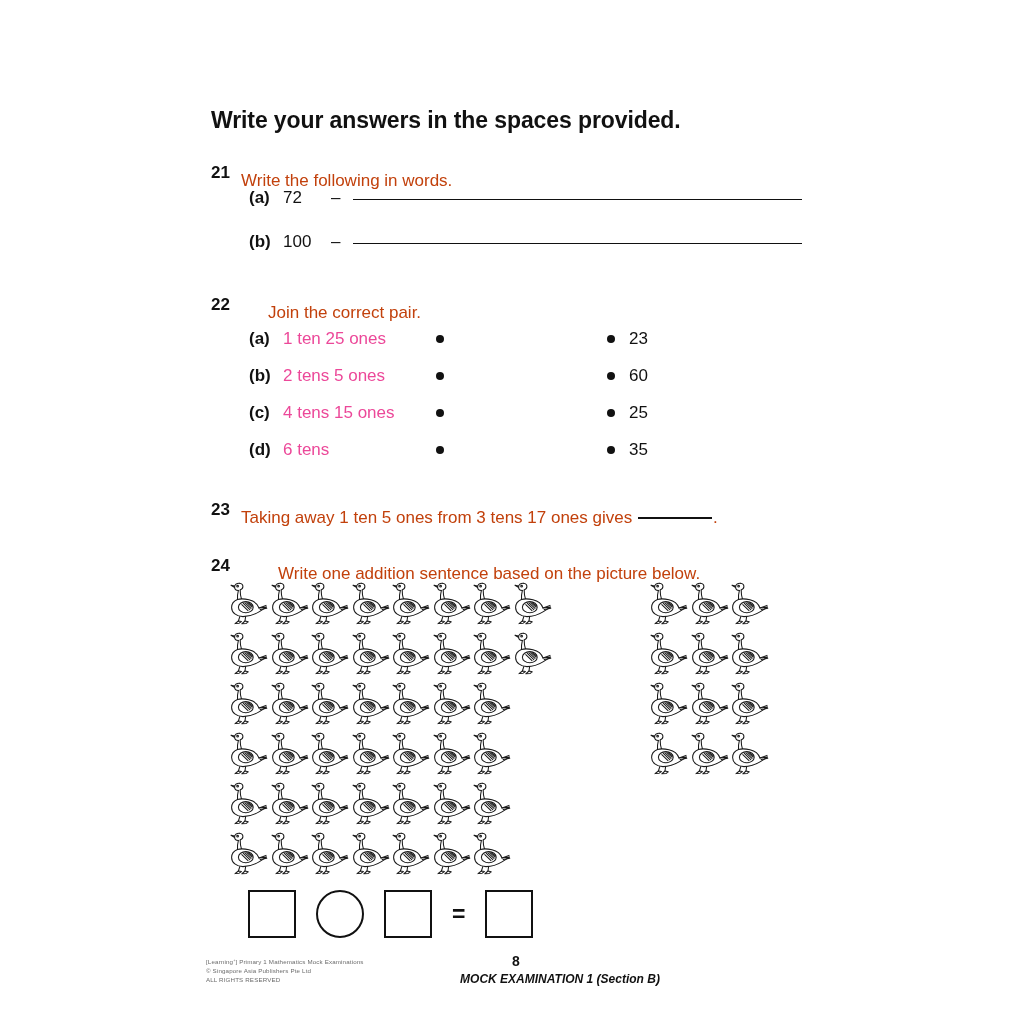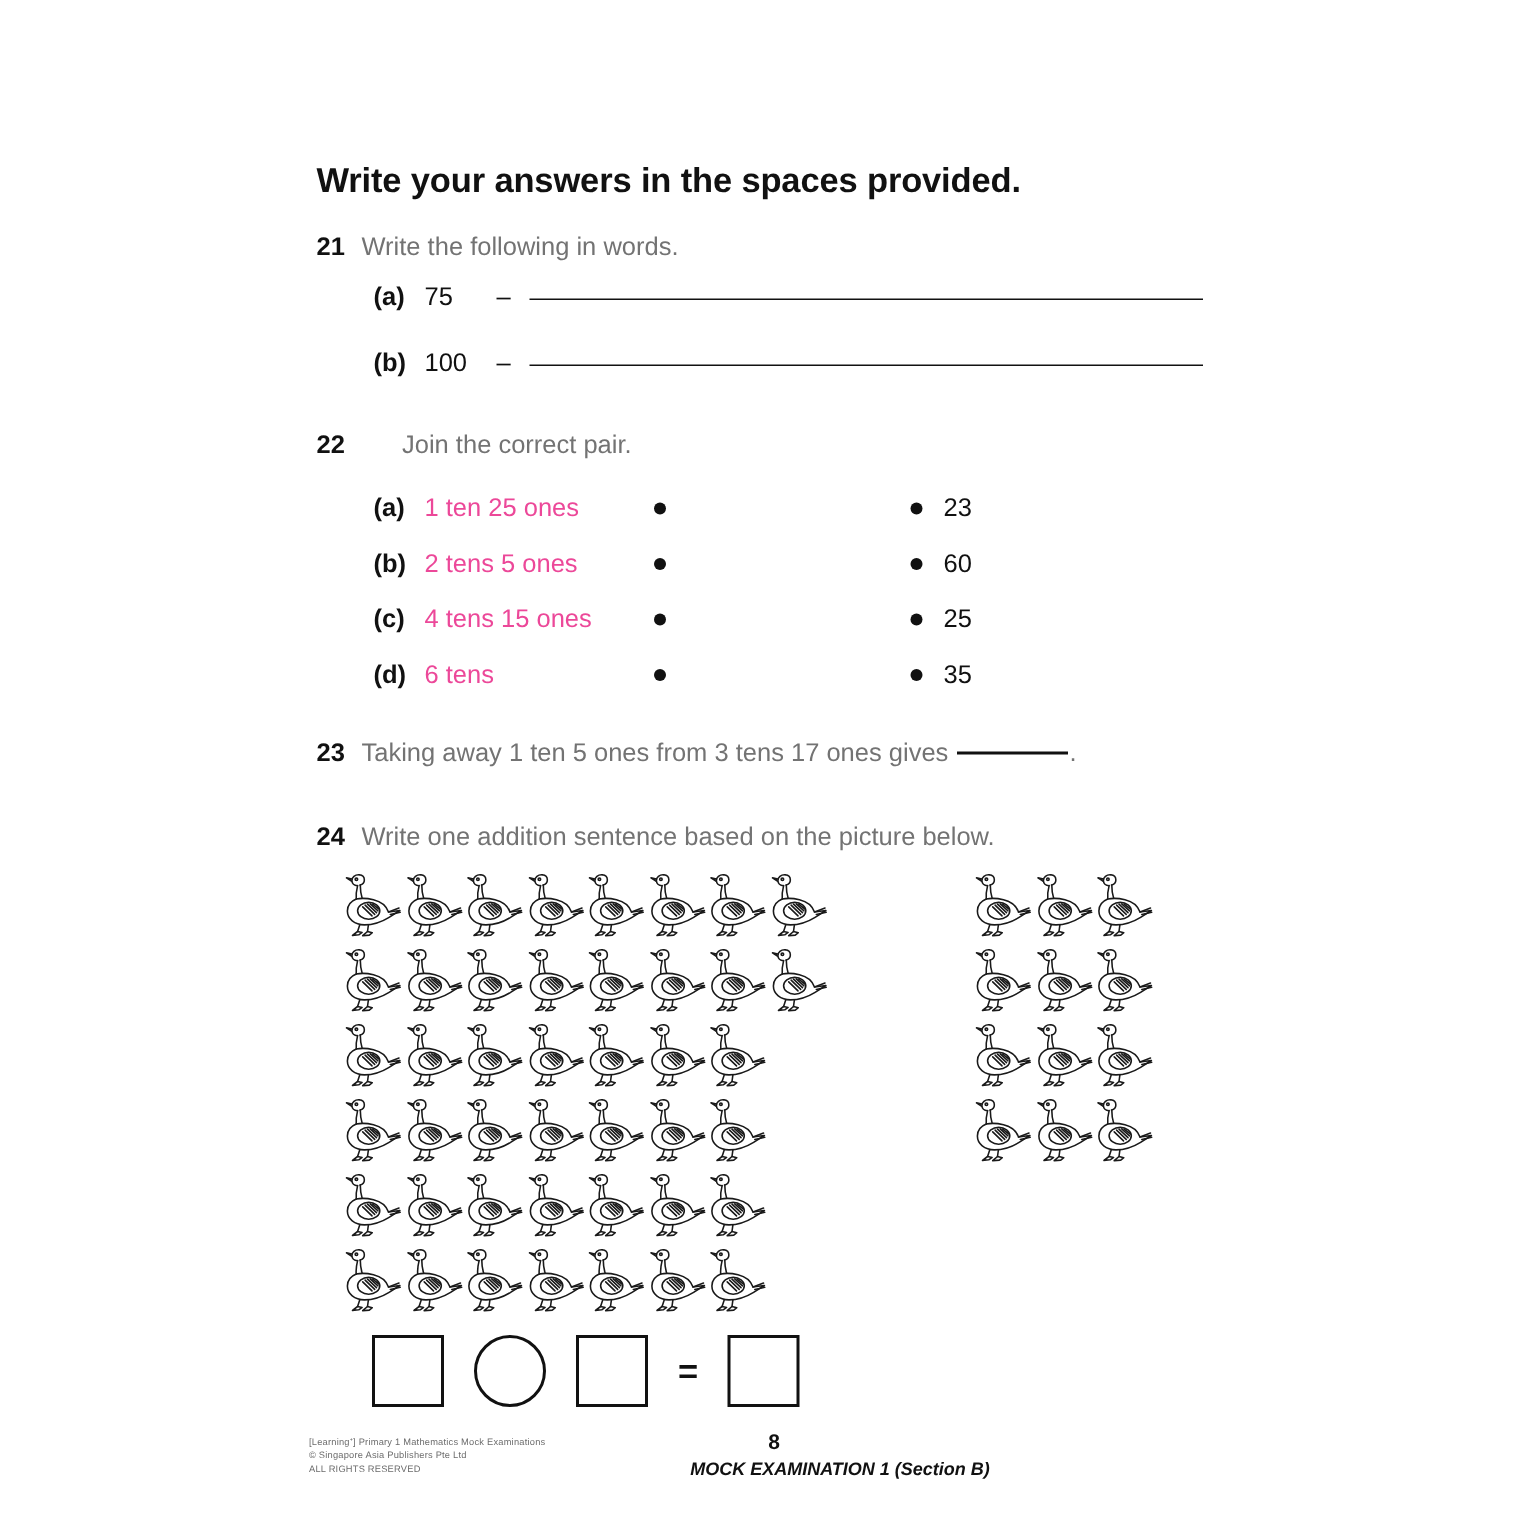--- a/index.html
+++ b/index.html
@@ -64,28 +64,29 @@
   }
   .q-num {
     font-size: 17px;
     font-weight: bold;
     width: 30px;
     flex: none;
     color: #111;
   }
   .q-text {
     font-size: 17px;
-    color: #737373;
+    color: #c2410c;
     white-space: nowrap;
+    margin-top: 16px;
   }
 
   #q21 { left: 211px; top: 155px; }
   #q22 { left: 211px; top: 287px; gap: 27px; }
   #q23 { left: 211px; top: 492px; }
-  #q24 { left: 211px; top: 548px; }
+  #q24 { left: 211px; top: 548px; gap: 37px; }
 
   
   .q21-rows {
     position: absolute;
     left: 249px;
     top: 188px;
   }
   .q21-row {
     display: flex;
     align-items: baseline;
@@ -269,21 +270,21 @@
   <div class="instruction">Write your answers in the spaces provided.</div>
 
   <div class="q" id="q21">
     <span class="q-num">21</span>
     <span class="q-text">Write the following in words.</span>
   </div>
 
   <div class="q21-rows">
     <div class="q21-row">
       <span class="q21-label">(a)</span>
-      <span class="q21-value">75</span>
+      <span class="q21-value">72</span>
       <span class="q21-dash">–</span>
       <span class="q21-line"></span>
     </div>
     <div class="q21-row">
       <span class="q21-label">(b)</span>
       <span class="q21-value">100</span>
       <span class="q21-dash">–</span>
       <span class="q21-line"></span>
     </div>
   </div>

